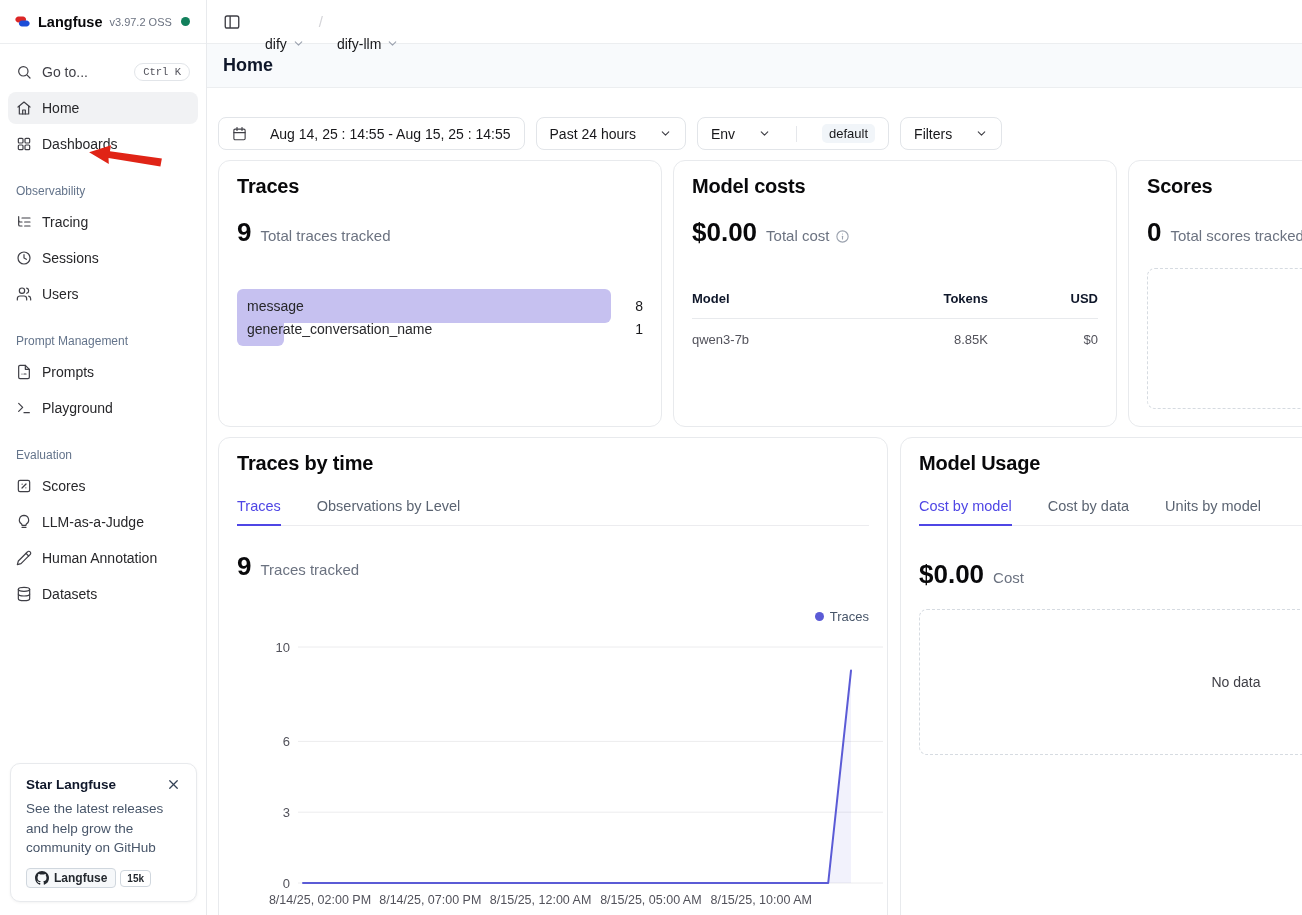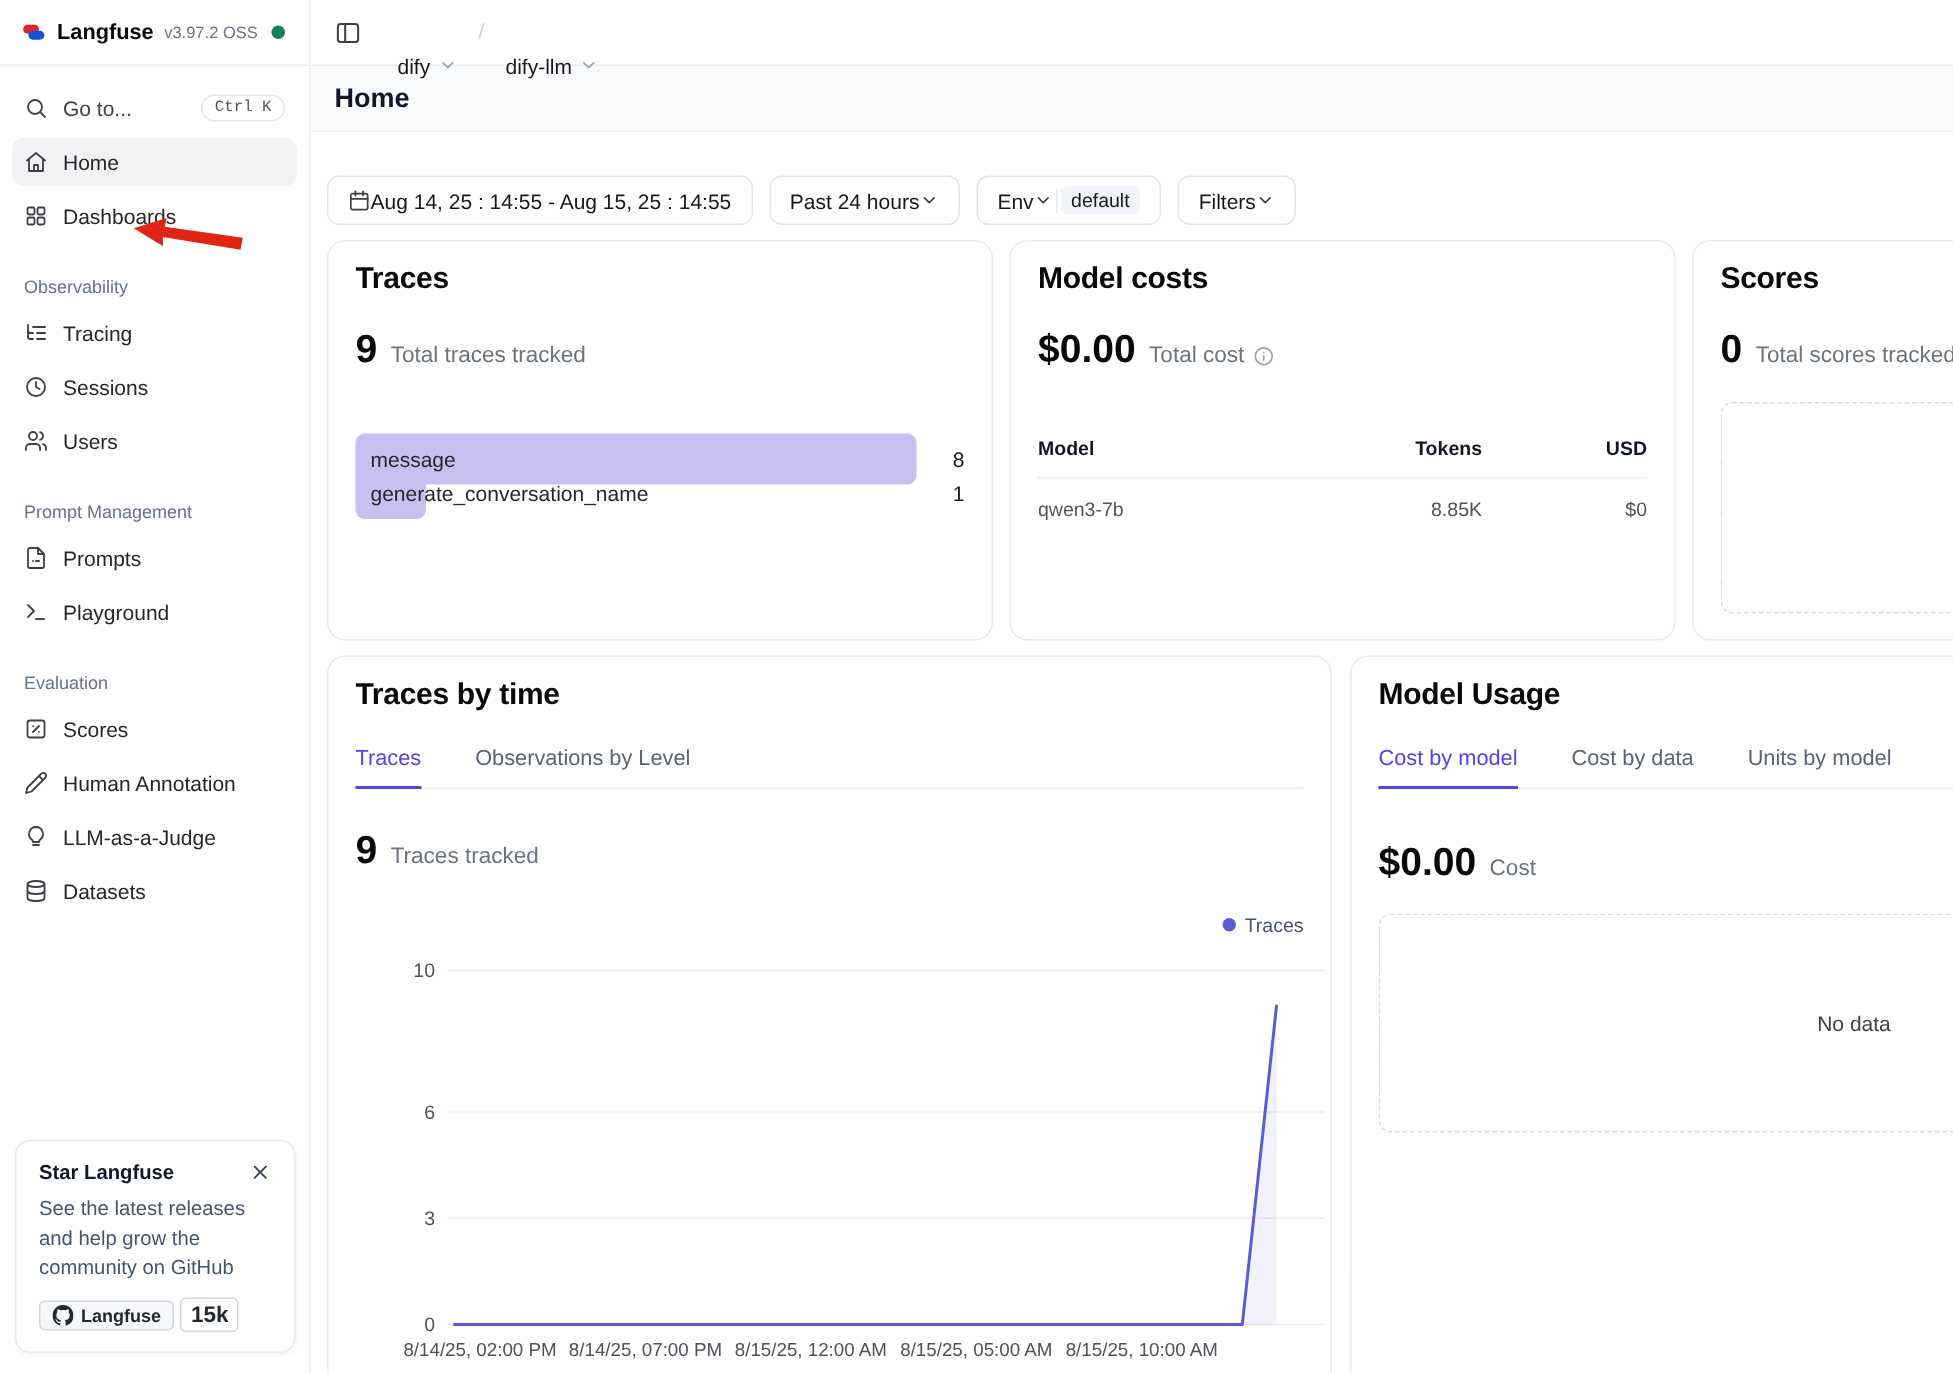--- a/index.html
+++ b/index.html
@@ -35,37 +35,37 @@
     box-shadow:0 1px 3px rgba(0,0,0,.05); }
   .star-head { display:flex; align-items:flex-start; }
   .star-title { font-size:13.5px; font-weight:700; color:#0f172a; }
   .star-close { margin-left:auto; color:#334155; cursor:pointer; }
   .star-body { margin-top:7px; font-size:13.5px; line-height:1.46; color:#475569; }
   .star-badges { margin-top:10px; display:flex; align-items:center; gap:4px; }
   .gh-btn { display:inline-flex; align-items:center; gap:5px; border:1px solid #d0d7de;
     background:#f6f8fa; border-radius:4px; padding:2px 8px; font-size:12px; font-weight:700;
     color:#24292f; cursor:pointer; }
   .gh-count { border:1px solid #d0d7de; background:#fff; border-radius:4px; padding:2px 6px;
-    font-size:15px; font-weight:700; color:#24292f; cursor:pointer; }
+    font-size:10px; font-weight:700; color:#24292f; cursor:pointer; }
 
   
   .main { position:absolute; left:207px; top:0; width:1095px; height:915px; overflow:hidden; }
   .topbar { height:44px; display:flex; align-items:center; gap:10px; padding:0 16px;
     border-bottom:1px solid #eceef0; background:#fff; }
   .panel-toggle { color:#3f3f46; cursor:pointer; margin-right:14px; }
   .crumb { display:flex; align-items:center; gap:5px; font-size:14px; font-weight:500;
     color:#18181b; cursor:pointer;margin-top:44px; }
   .crumb .icon { color:#9ca3af; }
   .crumb-sep { color:#d4d4d8; font-size:15px; margin:0 4px; }
   .page-band { height:44px; background:#f8fafc; border-bottom:1px solid #eceef0;
     display:flex; align-items:center; padding:0 16px; }
   .page-title { font-size:18px; font-weight:700; color:#0f172a; }
 
   .filter-row { position:absolute; left:11px; top:117px; display:flex; gap:11px; }
-  .fbtn { height:33px; display:flex; align-items:center; gap:0; padding:0 13px;
+  .fbtn { height:33px; display:flex; align-items:center; gap:23px; padding:0 13px;
     border:1px solid #e2e5e9; border-radius:8px; background:#fff; font-size:14px;
     color:#18181b; cursor:pointer; white-space:nowrap; }
   .fbtn .chev { color:#9ca3af; }
   .fbtn .icon { color:#3f3f46; }
   .env-div { width:1px; height:16px; background:#e5e7eb; margin:0 2px; }
   .env-badge { background:#f1f5f9; border-radius:5px; padding:2px 7px; font-size:13px; color:#18181b; }
 
   .card { position:absolute; background:#fff; border:1px solid #e8eaed; border-radius:12px;
     overflow:hidden; }
   .card-title { position:absolute; left:18px; top:14px; font-size:20px; font-weight:700;
@@ -223,34 +223,34 @@
             <path d="M9 15l6-6"></path>
             <path d="M9.2 9.2h.01"></path>
             <path d="M14.8 14.8h.01"></path>
           </svg>
       </span>
       <span>Scores</span>
     </div>
     <div class="nav-item">
       <span class="icon">
         <svg width="16" height="16" viewBox="0 0 24 24" fill="none" stroke="currentColor" stroke-width="1.8" stroke-linecap="round" stroke-linejoin="round">
+            <path d="M12 2a7 7 0 0 0-4 12.7c.6.5 1 1.3 1 2.3h6c0-1 .4-1.8 1-2.3A7 7 0 0 0 12 2z"></path>
+            <path d="M9 20h6"></path>
+          </svg>
+      </span>
+      <span>LLM-as-a-Judge</span>
+    </div>
+    <div class="nav-item">
+      <span class="icon">
+        <svg width="16" height="16" viewBox="0 0 24 24" fill="none" stroke="currentColor" stroke-width="1.8" stroke-linecap="round" stroke-linejoin="round">
             <path d="M17 3a2.85 2.85 0 1 1 4 4L7.5 20.5 2 22l1.5-5.5Z"></path>
             <path d="M15 5l4 4"></path>
           </svg>
       </span>
       <span>Human Annotation</span>
-    </div>
-    <div class="nav-item">
-      <span class="icon">
-        <svg width="16" height="16" viewBox="0 0 24 24" fill="none" stroke="currentColor" stroke-width="1.8" stroke-linecap="round" stroke-linejoin="round">
-            <path d="M12 2a7 7 0 0 0-4 12.7c.6.5 1 1.3 1 2.3h6c0-1 .4-1.8 1-2.3A7 7 0 0 0 12 2z"></path>
-            <path d="M9 20h6"></path>
-          </svg>
-      </span>
-      <span>LLM-as-a-Judge</span>
     </div>
     <div class="nav-item">
       <span class="icon">
         <svg width="16" height="16" viewBox="0 0 24 24" fill="none" stroke="currentColor" stroke-width="1.8" stroke-linecap="round">
             <ellipse cx="12" cy="5" rx="8.5" ry="3"></ellipse>
             <path d="M3.5 5v14c0 1.66 3.8 3 8.5 3s8.5-1.34 8.5-3V5"></path>
             <path d="M3.5 12c0 1.66 3.8 3 8.5 3s8.5-1.34 8.5-3"></path>
           </svg>
       </span>
       <span>Datasets</span>

